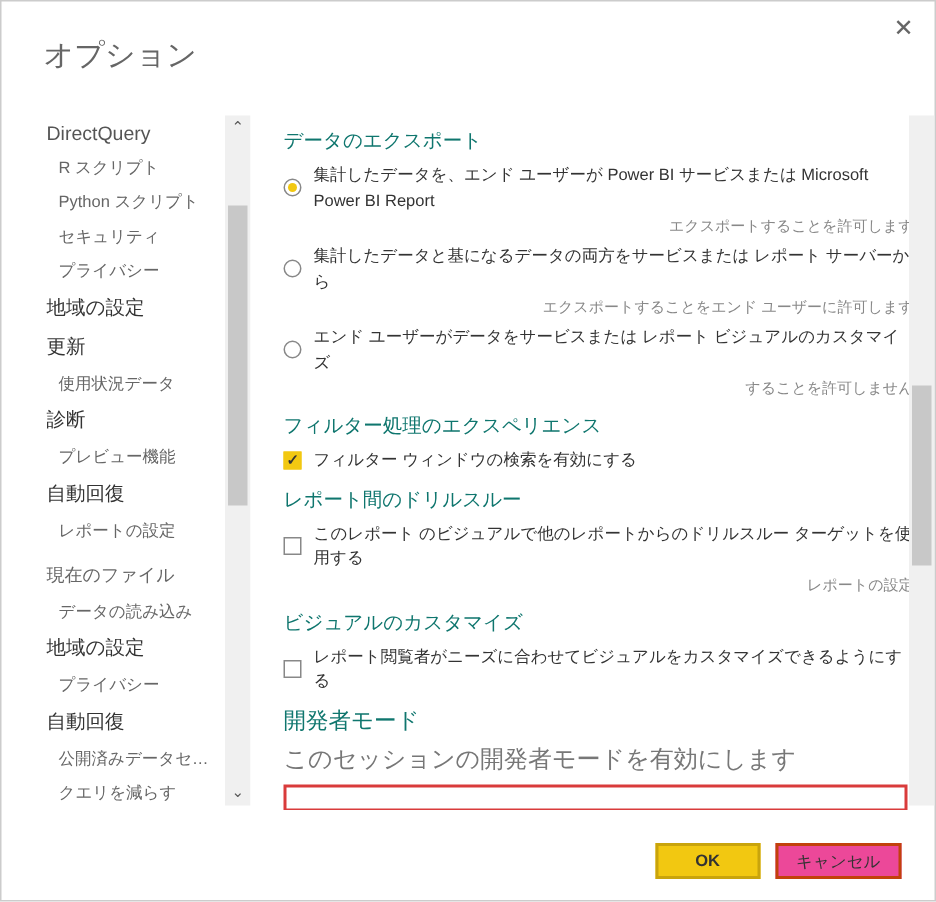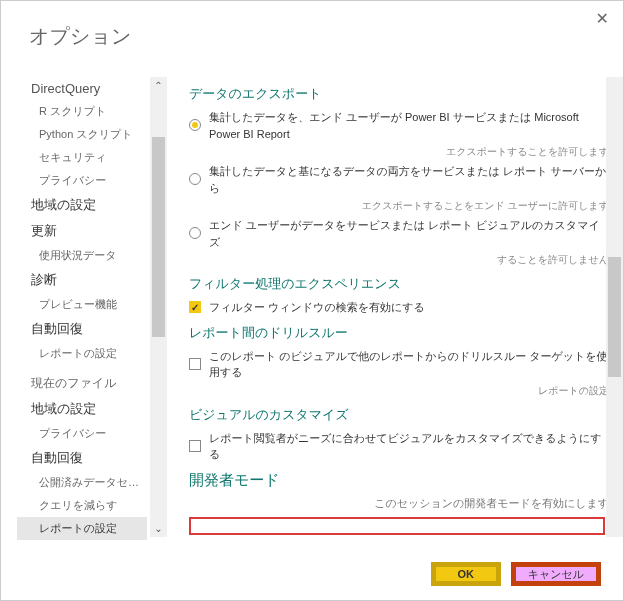--- a/index.html
+++ b/index.html
@@ -28,23 +28,23 @@
 .opt { display: flex; align-items: center; margin: 4px 0; font-size: 11px; color: #333; line-height: 1.5; }
 .opt .ctrl { flex: none; width: 14px; height: 14px; margin-right: 6px; margin-top: 1px; position: relative; }
 .radio { width: 12px; height: 12px; border: 1px solid #888; border-radius: 50%; display: inline-block; position: relative; }
 .radio.sel::after { content: ""; position: absolute; top: 2px; left: 2px; width: 6px; height: 6px; background: #f2c811; border-radius: 50%; }
 .check { width: 12px; height: 12px; border: 1px solid #888; display: inline-block; position: relative; background: #fff; }
 .check.sel { background: #f2c811; border-color: #f2c811; }
 .check.sel::after { content: "✓"; position: absolute; top: -2px; left: 1px; font-size: 10px; color: #333; font-weight: bold; }
 .sub { font-size: 10px; color: #888; margin-left: 20px; margin-top: -1px; margin-bottom: 4px; line-height: 1.4; text-align: right; }
 .highlight-box { border: 2px solid #d93b3b; padding: 6px 8px 8px 8px; margin-top: 6px; margin-right: 4px; }
 .footer { position: absolute; bottom: 14px; right: 22px; display: flex; gap: 10px; }
-.btn { min-width: 70px; height: 24px; border: 5px solid #c2410c; font-size: 11px; cursor: pointer; display: flex; align-items: center; justify-content: center; padding: 0 12px; }
+.btn { min-width: 70px; height: 24px; border: 2px solid #c2410c; font-size: 11px; cursor: pointer; display: flex; align-items: center; justify-content: center; padding: 0 12px; }
 .btn.primary { background: #f2c811; border-color: #c9a40c; font-weight: bold; color: #333; }
-.btn.secondary { background: #f0abfc; color: #333; }
+.btn.secondary { background: #ec4899; color: #333; }
 </style>
 </head>
 <body>
 
 <div class="dialog">
   <div class="close-btn">✕</div>
   <h1 class="title">オプション</h1>
 
   <div class="body">
     <div class="sidebar">
@@ -55,20 +55,21 @@
           <div class="side-item lvl2">セキュリティ</div>
           <div class="side-item lvl2">プライバシー</div>
           <div class="side-item bold">地域の設定</div>
           <div class="side-item bold">更新</div>
           <div class="side-item lvl2">使用状況データ</div>
           <div class="side-item bold">診断</div>
           <div class="side-item lvl2">プレビュー機能</div>
           <div class="side-item bold">自動回復</div>
           <div class="side-item lvl2">レポートの設定</div>
           <div class="side-item section">現在のファイル</div>
+          <div class="side-item lvl2">データの読み込み</div>
           <div class="side-item bold">地域の設定</div>
           <div class="side-item lvl2">プライバシー</div>
           <div class="side-item bold">自動回復</div>
           <div class="side-item lvl2">公開済みデータセット...</div>
           <div class="side-item lvl2">クエリを減らす</div>
           <div class="side-item lvl2 selected">レポートの設定</div>
         </div>
       <div class="sidebar-scroll">
         <div class="arrow up">⌃</div>
         <div class="thumb"></div>
@@ -107,21 +108,21 @@
       </div>
       <div class="sub">レポートの設定</div>
 
       <div class="section-h">ビジュアルのカスタマイズ</div>
       <div class="opt">
         <span class="ctrl"><span class="check"></span></span>
         <span>レポート閲覧者がニーズに合わせてビジュアルをカスタマイズできるようにする</span>
       </div>
 
       <div class="section-h big">開発者モード</div>
-      <div style="font-size:11px;color:#777;margin-bottom:4px;text-align:right;">このセッションの開発者モードを有効にします</div>
+      <div style="font-size:16px;color:#777;margin-bottom:4px;">このセッションの開発者モードを有効にします</div>
 
       <div class="highlight-box">
         
         
       </div>
 
       <div class="content-scroll">
         <div class="thumb"></div>
       </div>
     </div>

